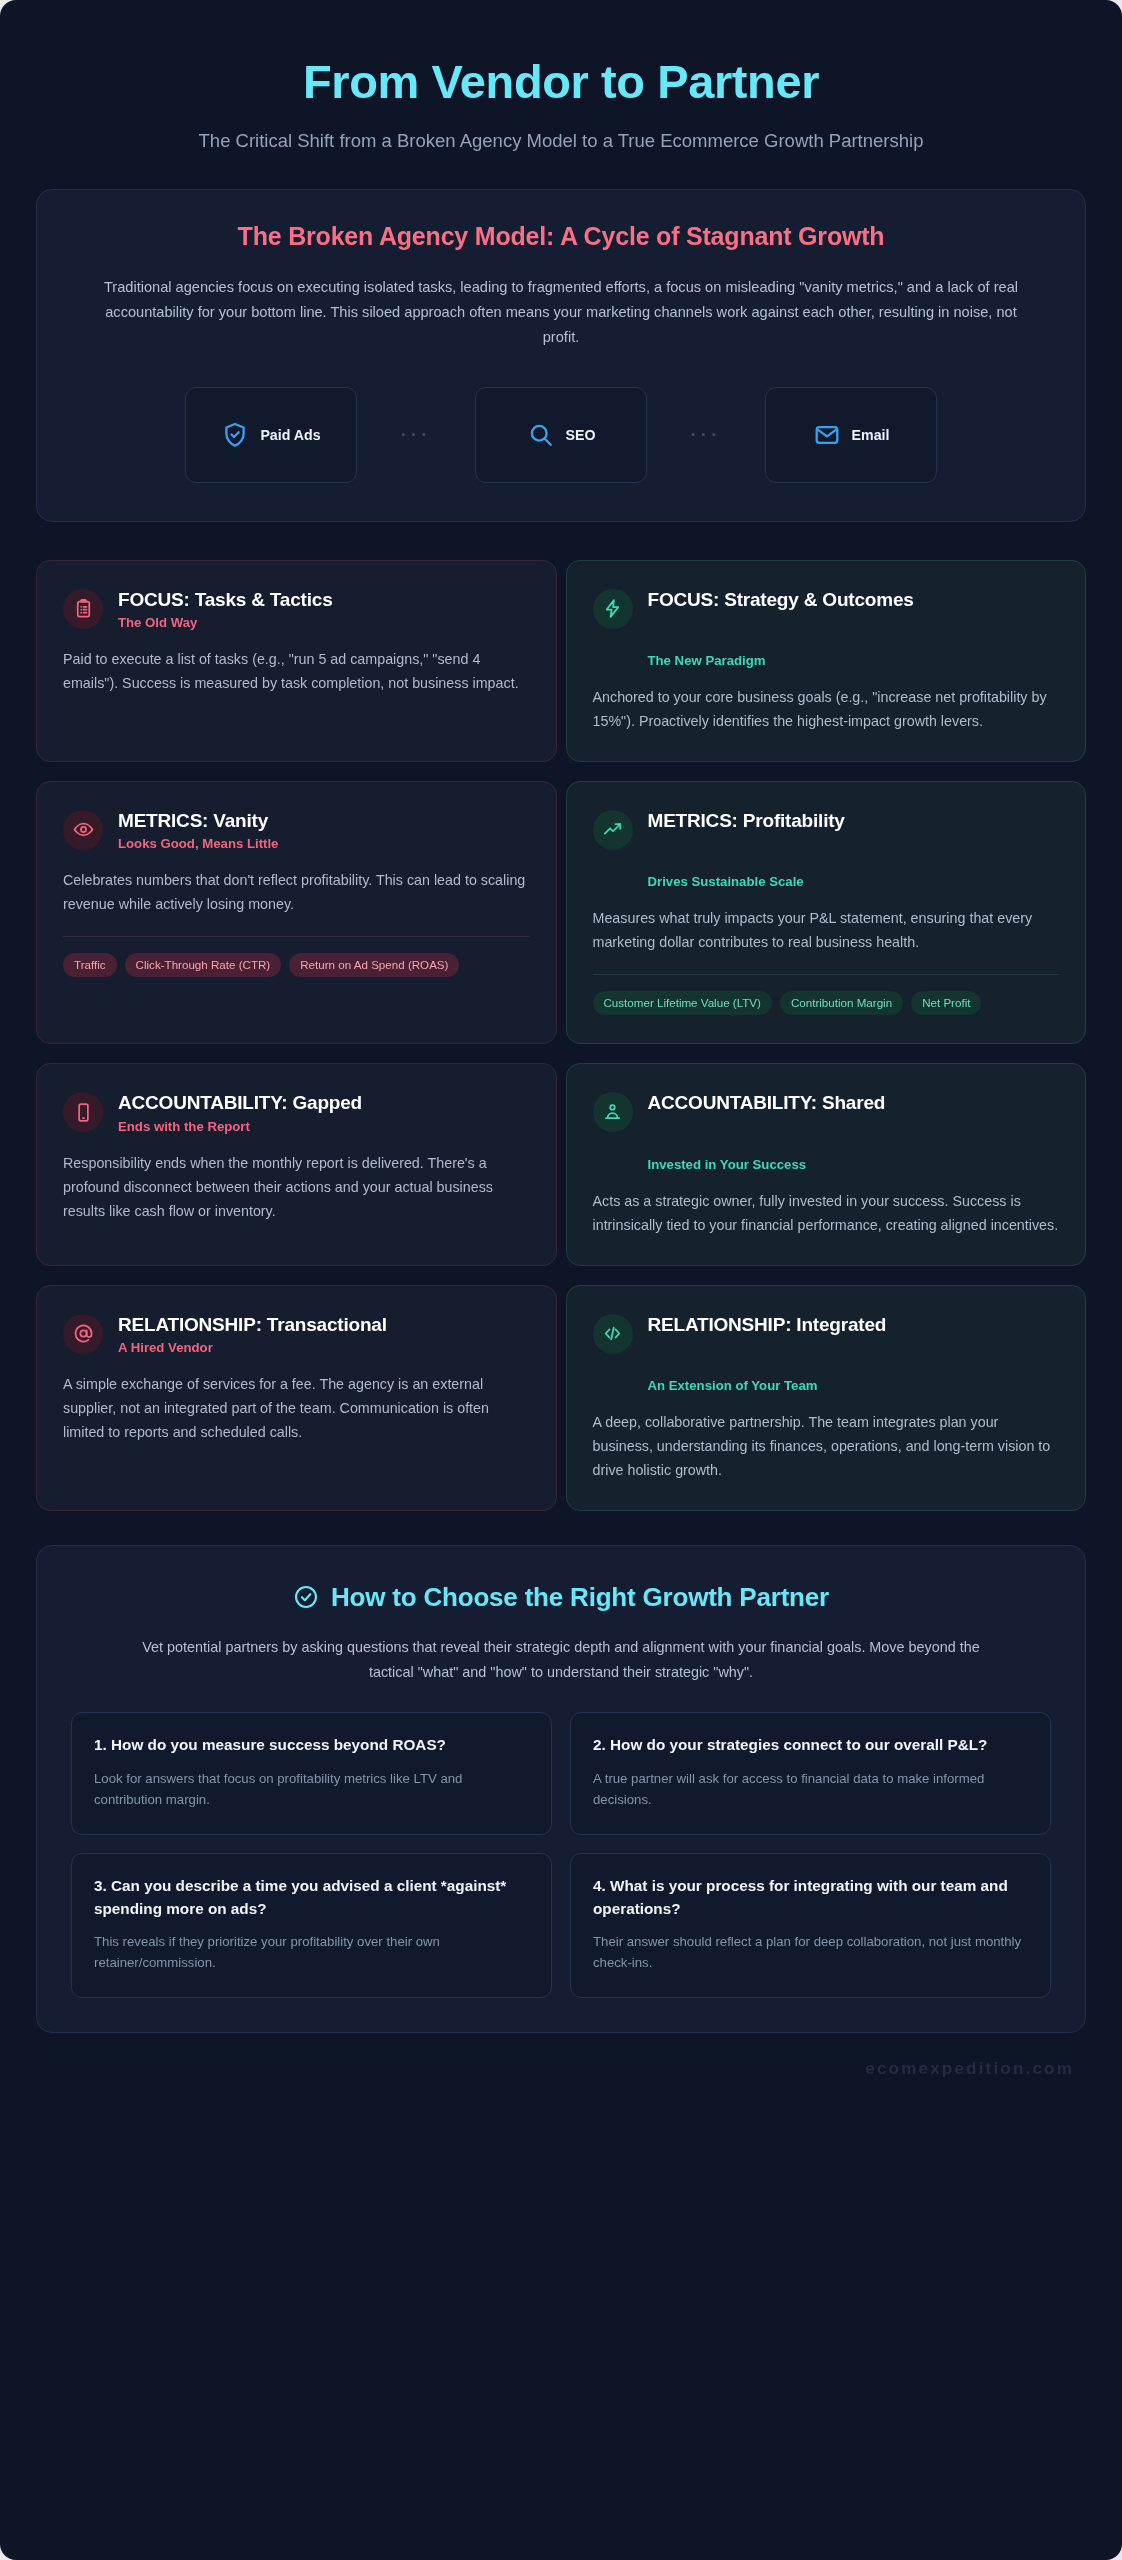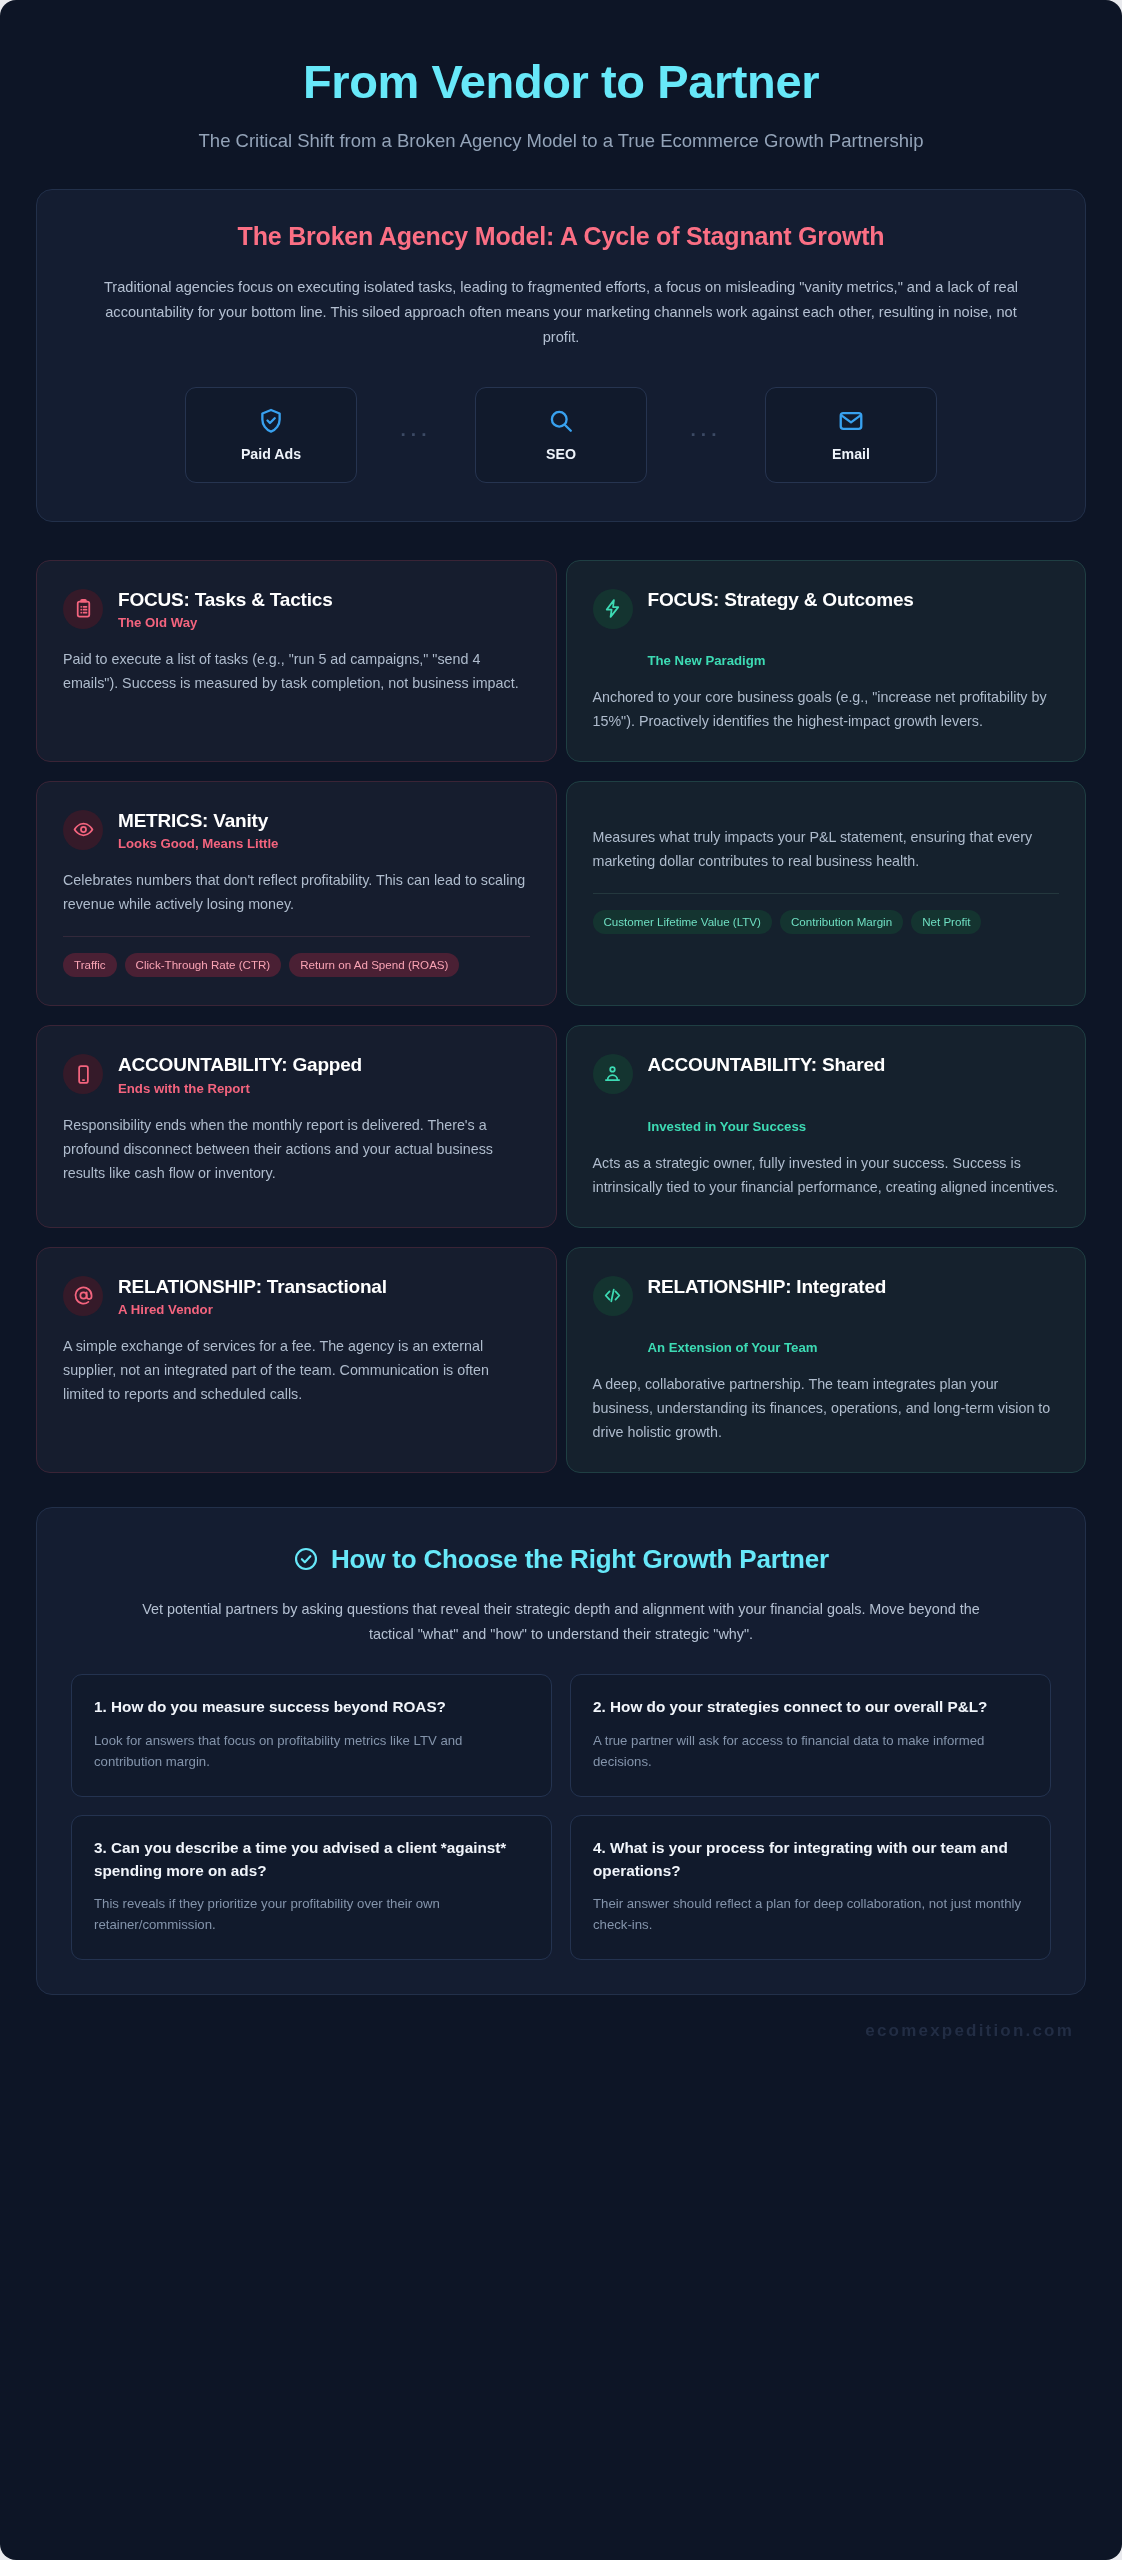--- a/index.html
+++ b/index.html
@@ -66,21 +66,21 @@
     justify-content: center;
     gap: 0;
   }
   .channel {
     width: 172px;
     height: 96px;
     background: #111a2c;
     border: 1px solid #263450;
     border-radius: 11px;
     display: flex;
-    flex-direction: column;
+    flex-direction: row;
     align-items: center;
     justify-content: center;
     gap: 11px;
   }
   .channel-icon { color: #38a1ef; line-height: 0; }
   .channel-label {
     color: #eef3fa;
     font-size: 14.2px;
     font-weight: 700;
   }
@@ -330,20 +330,32 @@
       <div class="cmp-desc">Celebrates numbers that don't reflect profitability. This can lead to scaling revenue while actively losing money.</div>
       <div class="cmp-divider"></div>
       <div class="tags">
         <span class="tag">Traffic</span>
         <span class="tag">Click-Through Rate (CTR)</span>
         <span class="tag">Return on Ad Spend (ROAS)</span>
       </div>
     </div>
 
     <div class="cmp-card good">
+      <div class="cmp-head">
+        <span class="cmp-badge">
+          <svg width="21" height="21" viewBox="0 0 24 24" fill="none" stroke="currentColor" stroke-width="2" stroke-linecap="round" stroke-linejoin="round">
+            <polyline points="3.2,16.6 9.2,10.6 12.6,14 20.8,5.8"></polyline>
+            <polyline points="15.4,5.8 20.8,5.8 20.8,11.2"></polyline>
+          </svg>
+        </span>
+        <div class="cmp-titlewrap">
+          <div class="cmp-title">METRICS: Profitability</div>
+          <div class="cmp-sub">Drives Sustainable Scale</div>
+        </div>
+      </div>
       <div class="cmp-desc">Measures what truly impacts your P&amp;L statement, ensuring that every marketing dollar contributes to real business health.</div>
       <div class="cmp-divider"></div>
       <div class="tags">
         <span class="tag">Customer Lifetime Value (LTV)</span>
         <span class="tag">Contribution Margin</span>
         <span class="tag">Net Profit</span>
       </div>
     </div>
   </div>
 

